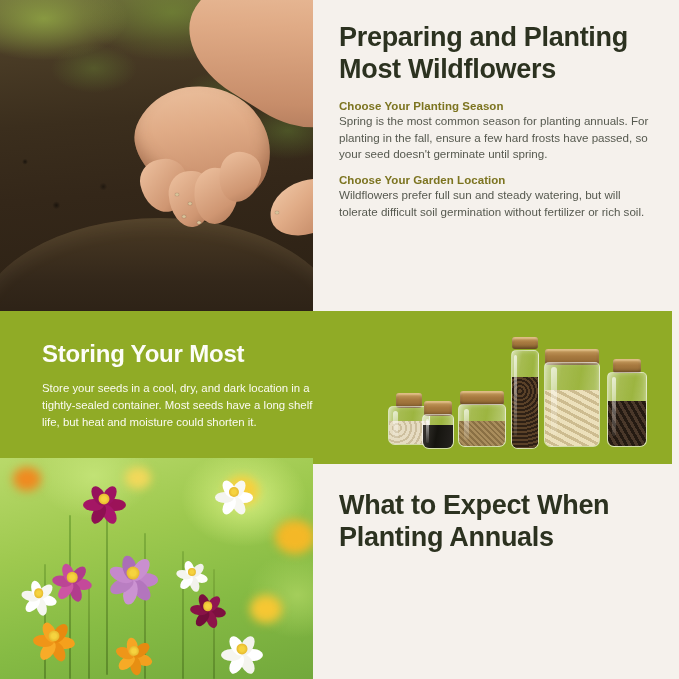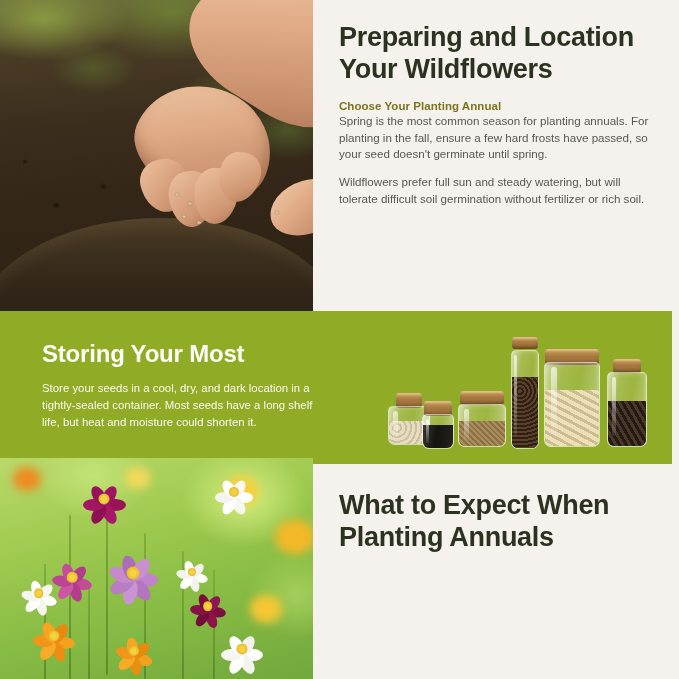--- a/index.html
+++ b/index.html
@@ -214,28 +214,29 @@
       <div class="finger f4"></div>
       <div class="hand hand-2"></div>
       <div class="seed" style="left:56%;top:62%"></div>
       <div class="seed" style="left:60%;top:65%"></div>
       <div class="seed" style="left:58%;top:69%"></div>
       <div class="seed" style="left:63%;top:71%"></div>
       <div class="seed" style="left:88%;top:68%"></div>
     </div>
 
     <div class="text-col-top">
-      <h1 class="section-title">Preparing and Location Your Wildflowers</h1>
+      <h1 class="section-title">Preparing and Planting Most Wildflowers</h1>
 
       <div class="block">
-        <div class="sub-head">Choose Your Planting Annual</div>
+        <div class="sub-head">Choose Your Planting Season</div>
         <div class="body-text">Spring is the most common season for planting annuals. For planting in the fall, ensure a few hard frosts have passed, so your seed doesn't germinate until spring.</div>
       </div>
 
       <div class="block">
+        <div class="sub-head">Choose Your Garden Location</div>
         <div class="body-text">Wildflowers prefer full sun and steady watering, but will tolerate difficult soil germination without fertilizer or rich soil.</div>
       </div>
 
     </div>
   </div>
 
   <div class="green-band">
     <div class="green-text">
       <h2 class="band-title">Storing Your Most</h2>
       <div class="band-body">Store your seeds in a cool, dry, and dark location in a tightly-sealed container. Most seeds have a long shelf life, but heat and moisture could shorten it.</div>

